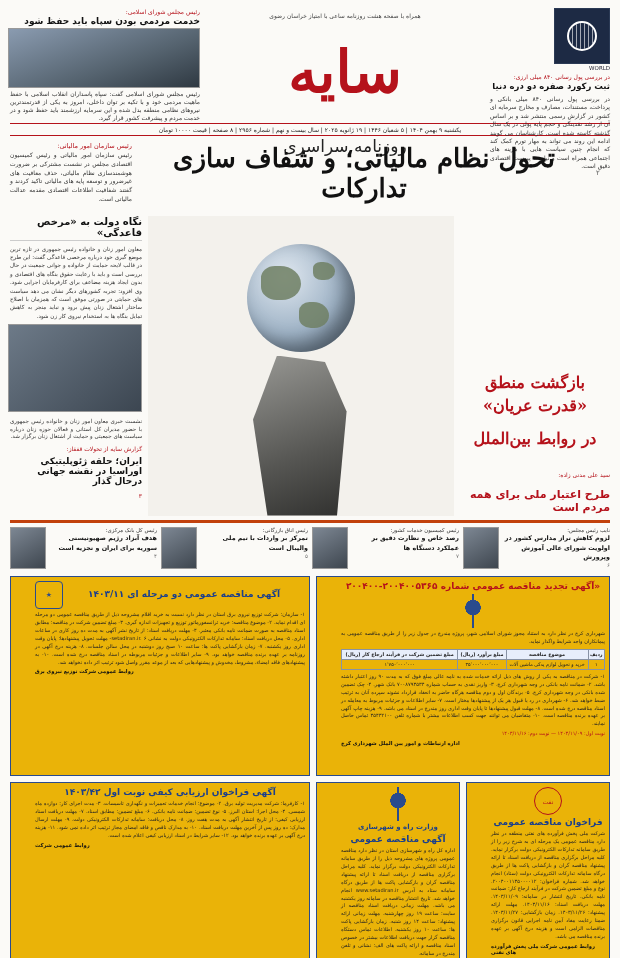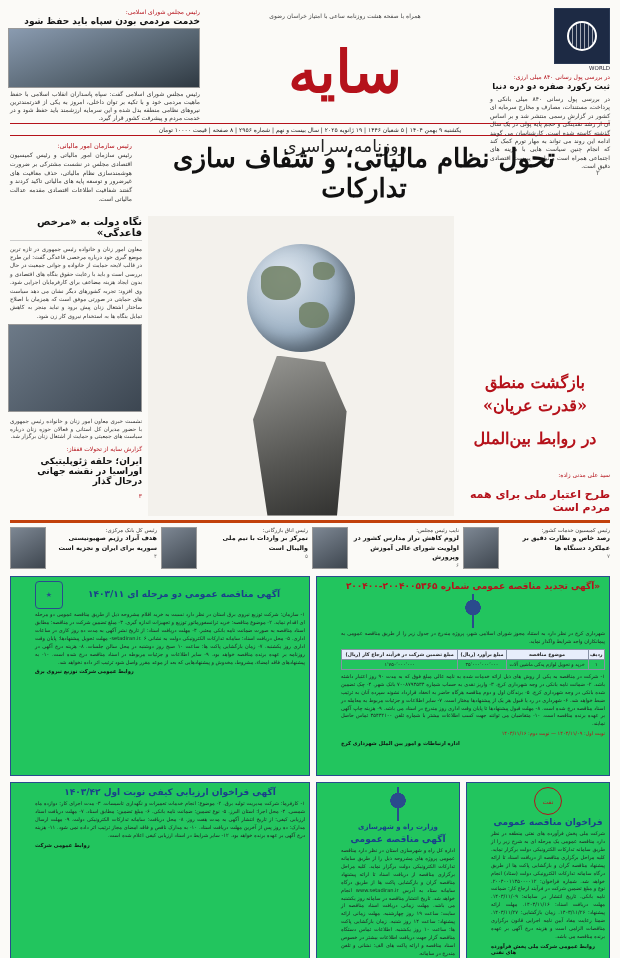--- a/index.html
+++ b/index.html
@@ -61,21 +61,21 @@
   .strip{display:flex;flex-direction:row-reverse;gap:4px;margin-top:4px;border-top:3px solid #c2410c;padding-top:4px;}
   .strip .cell{flex:1;display:flex;flex-direction:row-reverse;gap:3px;align-items:flex-start;}
   .strip .av{width:34px;height:40px;background:linear-gradient(150deg,#7d8793,#3e464f);border:1px solid #999;flex:none;}
   .strip .tx{font-size:5.4px;color:#333;line-height:1.45;}
   .strip .tx b{display:block;font-size:6.4px;color:#111;}
   .strip .pg{font-size:5.5px;color:#777;}
   
   .ads{display:flex;flex-direction:row-reverse;gap:6px;margin-top:6px;}
   .ads-col{display:flex;flex-direction:column;gap:6px;}
   .ad{border:1px solid #9aa; background:#fff;padding:4px;box-sizing:border-box;}
-  .ad.blue{border-color:#2a4b8d;background:#22c55e;padding-left:24px;}
+  .ad.blue{border-color:#2a4b8d;background:#eab308;padding-left:24px;}
   .ad-title{font-size:9px;font-weight:bold;color:#1b3f8b;text-align:center;margin-bottom:3px;}
   .ad-title.red{color:#b5121b;}
   .ad-body{font-size:5.1px;color:#222;line-height:1.55;text-align:justify;}
   .ad-emblem{width:30px;height:34px;margin:0 auto 2px auto;background:
      radial-gradient(circle at 50% 40%,#2a4b8d 0 30%,transparent 31%),
      linear-gradient(#2a4b8d,#2a4b8d) center/2px 100% no-repeat;}
   .ad-logo-row{display:flex;flex-direction:row-reverse;align-items:center;justify-content:space-between;margin-bottom:2px;}
   .ad-logo{width:26px;height:26px;border:1px solid #2a4b8d;border-radius:4px;
            display:flex;align-items:center;justify-content:center;color:#2a4b8d;font-size:7px;}
   table.mini{width:100%;border-collapse:collapse;margin:3px 0;}
@@ -176,31 +176,31 @@
       <div class="av"></div>
       <div class="tx">
         <span>رئیس اتاق بازرگانی:</span>
         <b>تمرکز بر واردات با تیم ملی والیبال است</b>
         <span class="pg">۵</span>
       </div>
     </div>
     <div class="cell">
       <div class="av"></div>
       <div class="tx">
+        <span>رئیس کمیسیون خدمات کشور:</span>
+        <b>رصد خاص و نظارت دقیق بر عملکرد دستگاه ها</b>
+        <span class="pg">۷</span>
+      </div>
+    </div>
+    <div class="cell">
+      <div class="av"></div>
+      <div class="tx">
         <span>نایب رئیس مجلس:</span>
         <b>لزوم کاهش تراز مدارس کشور در اولویت شورای عالی آموزش وپرورش</b>
         <span class="pg">۶</span>
-      </div>
-    </div>
-    <div class="cell">
-      <div class="av"></div>
-      <div class="tx">
-        <span>رئیس کمیسیون خدمات کشور:</span>
-        <b>رصد خاص و نظارت دقیق بر عملکرد دستگاه ها</b>
-        <span class="pg">۷</span>
       </div>
     </div>
   </div>
 
   <div class="ads">
 
     <div class="ads-col" style="width:300px;">
 
       <div class="ad blue" style="height:200px;overflow:hidden;">
         <div class="ad-logo-row">

